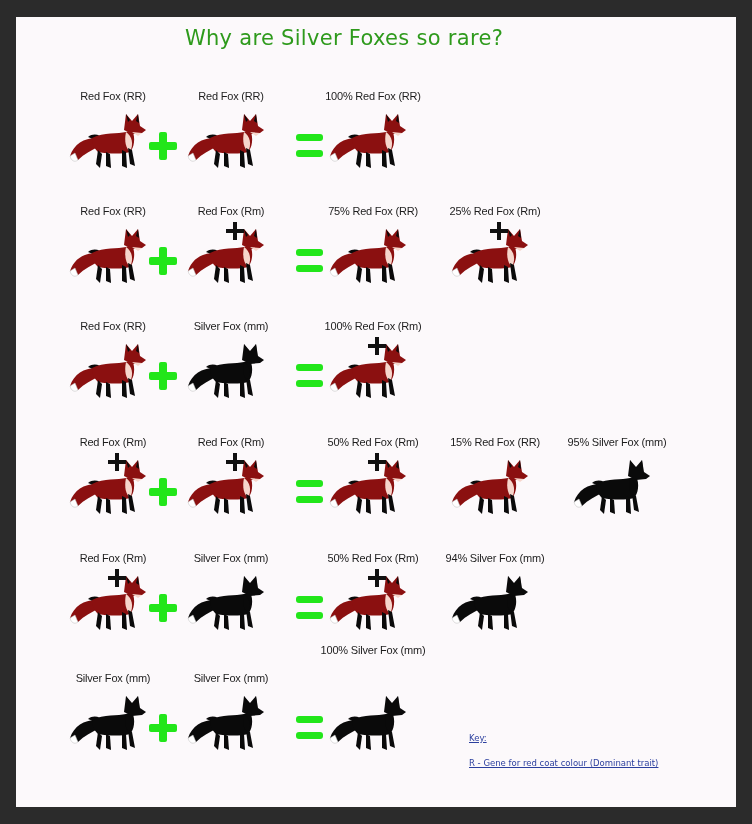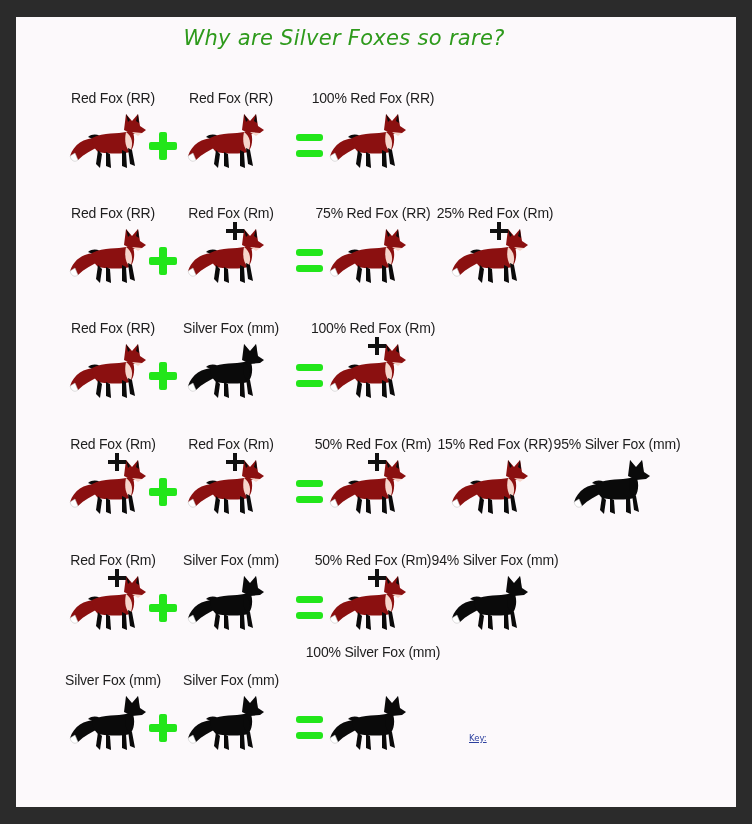--- a/index.html
+++ b/index.html
@@ -17,25 +17,24 @@
     background: #fcf9fb;
   }
   .title {
     position: absolute;
     left: 0; top: 26px; width: 688px;
     text-align: center;
     font-family: "DejaVu Sans", sans-serif;
     font-size: 21px;
     color: #2e9a1c;
     letter-spacing: 0.3px;
-    font-style: italic;
   }
   .lbl {
     position: absolute;
-    font-size: 14px;
+    font-size: 11px;
     color: #1d1d1d;
     white-space: nowrap;
     transform: translateX(-50%);
     letter-spacing: -0.2px;
   }
   .fox {
     position: absolute;
     width: 86px; height: 66px;
   }
   .fox svg { width: 100%; height: 100%; display: block; }
@@ -469,13 +468,14 @@
         <path d="M56 42 L56 58 L61 60 L60 44 Z" fill="#0a0a0a"></path>
         <path d="M62 40 L64 56 L69 58 L66 42 Z" fill="#0a0a0a"></path>
       </svg>
     </div>
     <div class="plus" style="left: 149px; top: 714px;"></div>
     <div class="eq" style="left: 296px; top: 716px;"></div>
   </div>
 
 <div class="key">
   <div class="key-title">Key:</div>
+  <div class="key-line">R - Gene for red coat colour (Dominant trait)</div>
 </div>
 
 </body></html>

